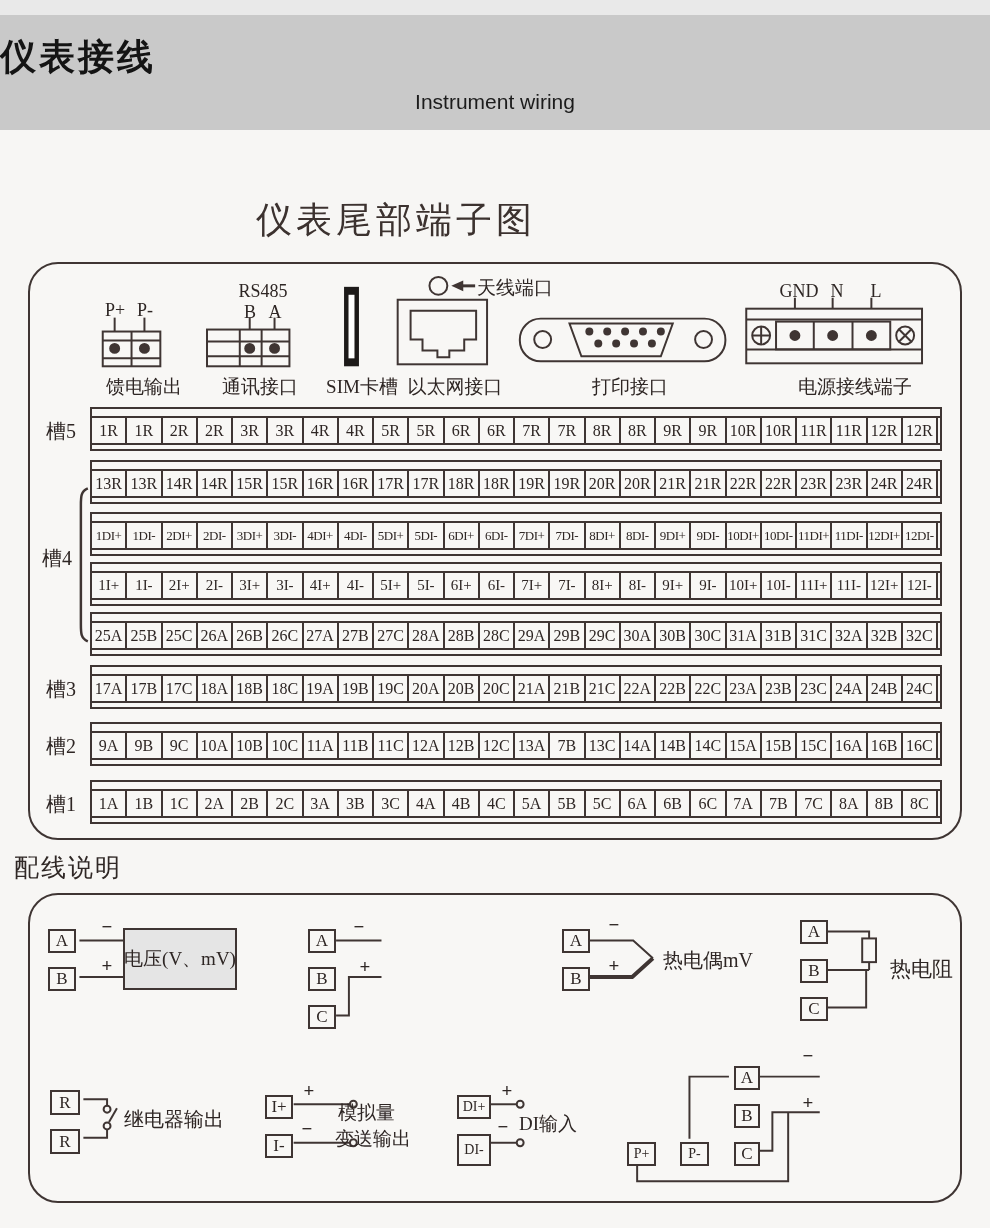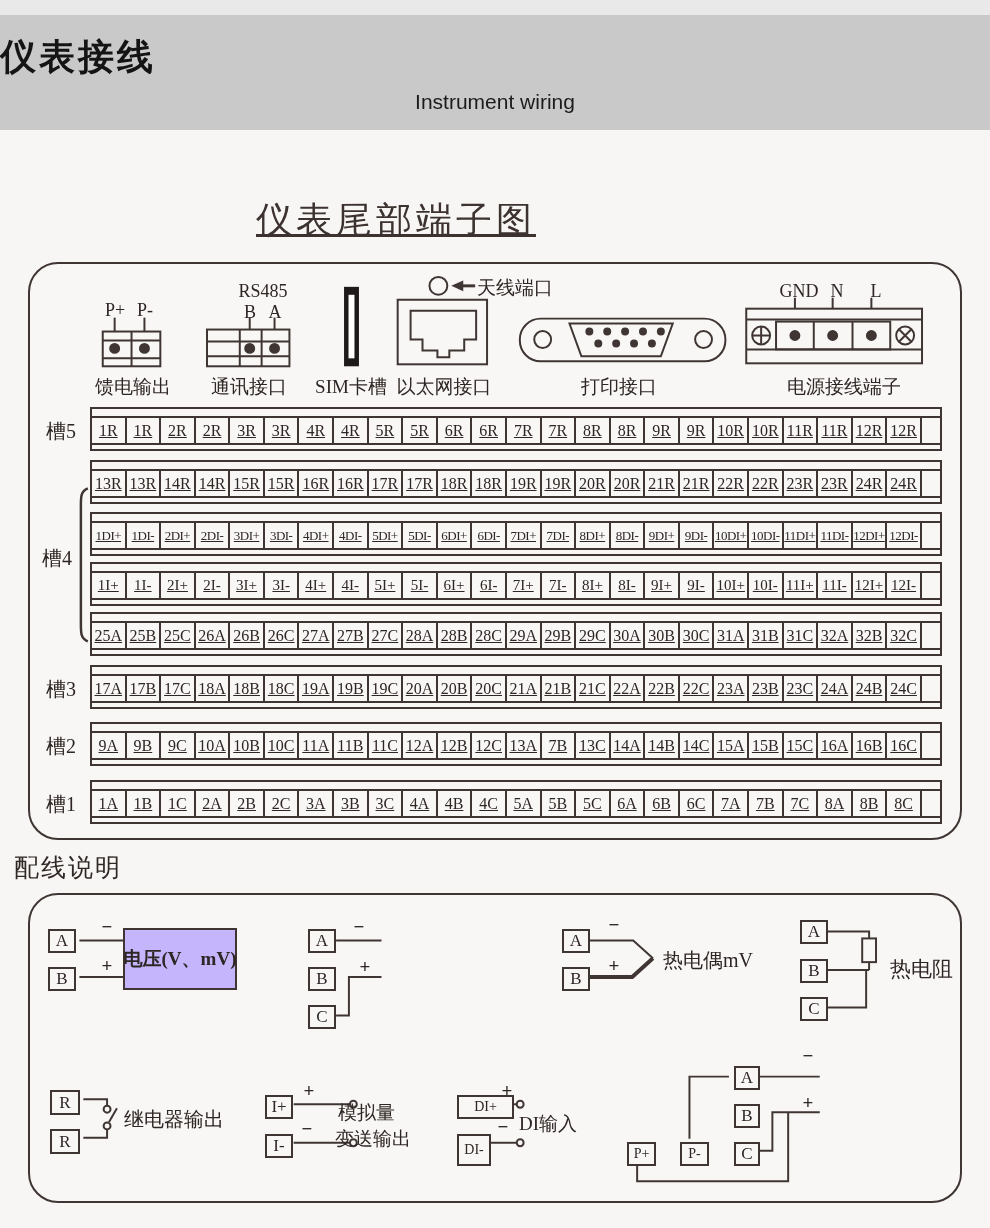--- a/index.html
+++ b/index.html
@@ -1,40 +1,40 @@
 <!DOCTYPE html>
 <html><head>
 <meta charset="utf-8">
 <style>
   html,body{margin:0;padding:0;}
   body{width:990px;height:1228px;background:#f7f6f4;font-family:"Liberation Serif",serif;color:#2e2624;position:relative;overflow:hidden;}
   .header-topstrip{position:absolute;left:0;top:0;width:990px;height:15px;background:#e9e9e9;}
   .header-band{position:absolute;left:0;top:15px;width:990px;height:115px;background:#c9c9c9;}
   .header-title{position:absolute;left:0;top:33px;width:990px;text-align:left;font-family:"Liberation Sans",sans-serif;font-weight:bold;font-size:36px;letter-spacing:3px;color:#141414;}
   .header-subtitle{position:absolute;left:0;top:90px;width:990px;text-align:center;font-family:"Liberation Sans",sans-serif;font-size:21px;color:#1c1c1c;}
-  .section-title{position:absolute;left:0;top:196px;width:792px;text-align:center;font-size:36px;color:#3c322f;letter-spacing:4px;text-decoration:underline;}
+  .section-title{position:absolute;left:0;top:196px;width:792px;text-align:center;font-size:36px;color:#3c322f;letter-spacing:4px;}
   .box{position:absolute;left:28px;width:934px;border:2px solid #3f3533;border-radius:30px;background:#f8f7f5;box-sizing:border-box;}
   #terminal-box{top:262px;height:578px;}
   #wiring-box{top:893px;height:310px;}
   .art{position:absolute;left:0;top:0;width:100%;height:100%;}
-  .clabel{position:absolute;transform:translateX(-50%);font-size:19px;top:110px;white-space:nowrap;}
+  .clabel{position:absolute;transform:translateX(-50%);font-size:19px;top:110px;white-space:nowrap;margin-left:11px;}
   .plabel{position:absolute;transform:translateX(-50%);font-size:18px;white-space:nowrap;}
   .slabel{position:absolute;font-size:20px;white-space:nowrap;}
   .strip{position:absolute;left:60px;width:852px;height:44px;border:2px solid #3f3533;box-sizing:border-box;background:#f8f7f5;}
   .band-top{height:7px;border-bottom:2px solid #3f3533;}
-  .cells{display:flex;height:25px;padding-right:18px;text-decoration:underline;}
+  .cells{display:flex;height:25px;padding-right:2px;}
   .cell{flex:1;border-right:2px solid #3f3533;display:flex;align-items:center;justify-content:center;font-size:16px;white-space:nowrap;overflow:hidden;}
   .cell:first-child{border-left:none;}
   .band-bottom{height:6px;border-top:2px solid #3f3533;box-sizing:border-box;}
   .strip.di .cell{font-size:13px;letter-spacing:-0.5px;text-align:right;}
   .strip.ir .cell{font-size:15px;}
   .wtitle{position:absolute;left:14px;top:851px;font-size:25px;color:#302826;letter-spacing:2px;}
   .tbox{position:absolute;border:2px solid #3f3533;background:#f8f7f5;box-sizing:border-box;display:flex;align-items:center;justify-content:center;font-size:17px;}
   .tbox.sm{font-size:14px;}
-  .brect{position:absolute;border:2px solid #3f3533;background:#c4b5fd;box-sizing:border-box;display:flex;align-items:center;justify-content:center;font-size:19px;white-space:nowrap;font-weight:bold;}
+  .brect{position:absolute;border:2px solid #3f3533;background:#e5e5e5;box-sizing:border-box;display:flex;align-items:center;justify-content:center;font-size:19px;white-space:nowrap;}
   .sign{position:absolute;transform:translate(-50%,-50%);font-size:19px;font-weight:bold;}
   .dlabel{position:absolute;font-size:20px;white-space:nowrap;}
 </style>
 </head>
 <body>
 
 <div class="header-topstrip"></div>
 <div class="header-band"></div>
 <div class="header-title">仪表接线</div>
 <div class="header-subtitle">Instrument wiring</div>
@@ -479,21 +479,21 @@
   <div class="tbox" style="left:20px;top:234px;width:30px;height:25px">R</div>
   <div class="dlabel" style="left:94px;top:211px">继电器输出</div>
 
   <div class="tbox" style="left:235px;top:200px;width:28px;height:24px">I+</div>
   <div class="tbox" style="left:235px;top:239px;width:28px;height:24px">I-</div>
   <div class="sign" style="left:279px;top:196px">+</div>
   <div class="sign" style="left:277px;top:234px">−</div>
   <div class="dlabel" style="left:308px;top:205px;font-size:19px">模拟量</div>
   <div class="dlabel" style="left:305px;top:231px;font-size:19px">变送输出</div>
 
-  <div class="tbox sm" style="left:427px;top:200px;width:57px;height:24px">DI+</div>
+  <div class="tbox sm" style="left:427px;top:200px;width:34px;height:24px">DI+</div>
   <div class="tbox sm" style="left:427px;top:239px;width:34px;height:32px">DI-</div>
   <div class="sign" style="left:477px;top:196px">+</div>
   <div class="sign" style="left:473px;top:232px">−</div>
   <div class="dlabel" style="left:489px;top:216px;font-size:19px">DI输入</div>
 
   <div class="tbox" style="left:704px;top:171px;width:26px;height:24px">A</div>
   <div class="tbox" style="left:704px;top:209px;width:26px;height:24px">B</div>
   <div class="tbox" style="left:704px;top:247px;width:26px;height:24px">C</div>
   <div class="tbox sm" style="left:597px;top:247px;width:29px;height:24px">P+</div>
   <div class="tbox sm" style="left:650px;top:247px;width:29px;height:24px">P-</div>

